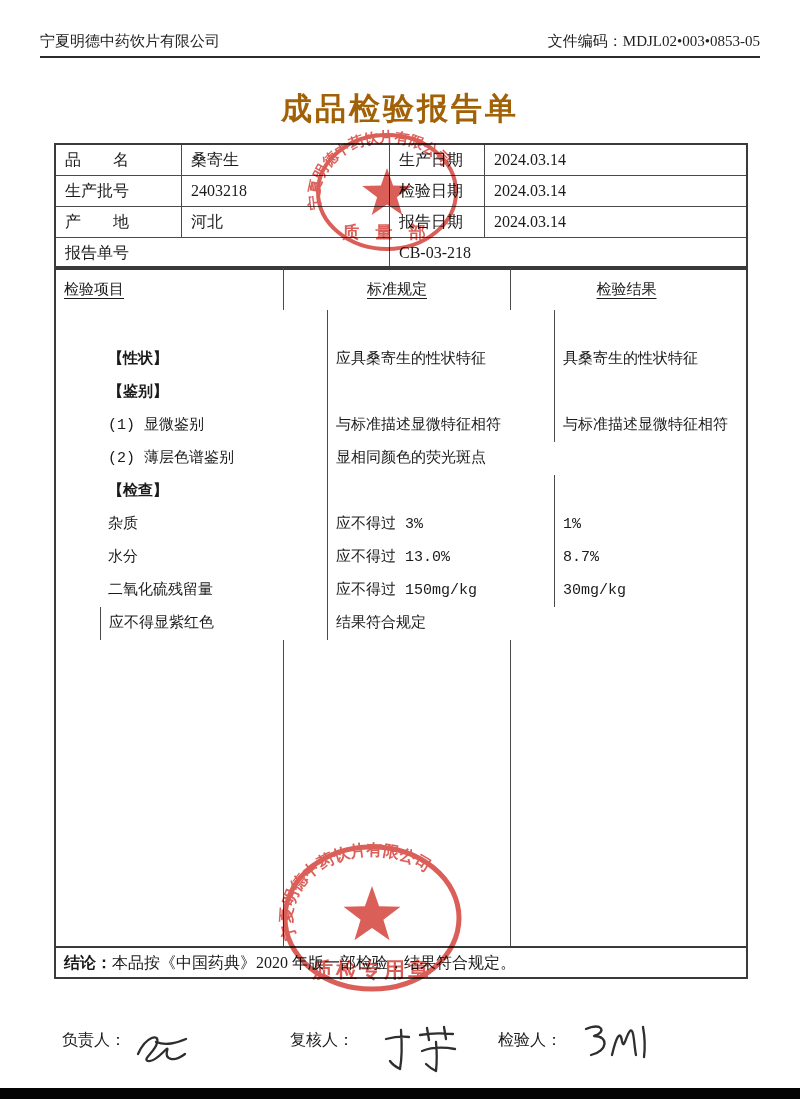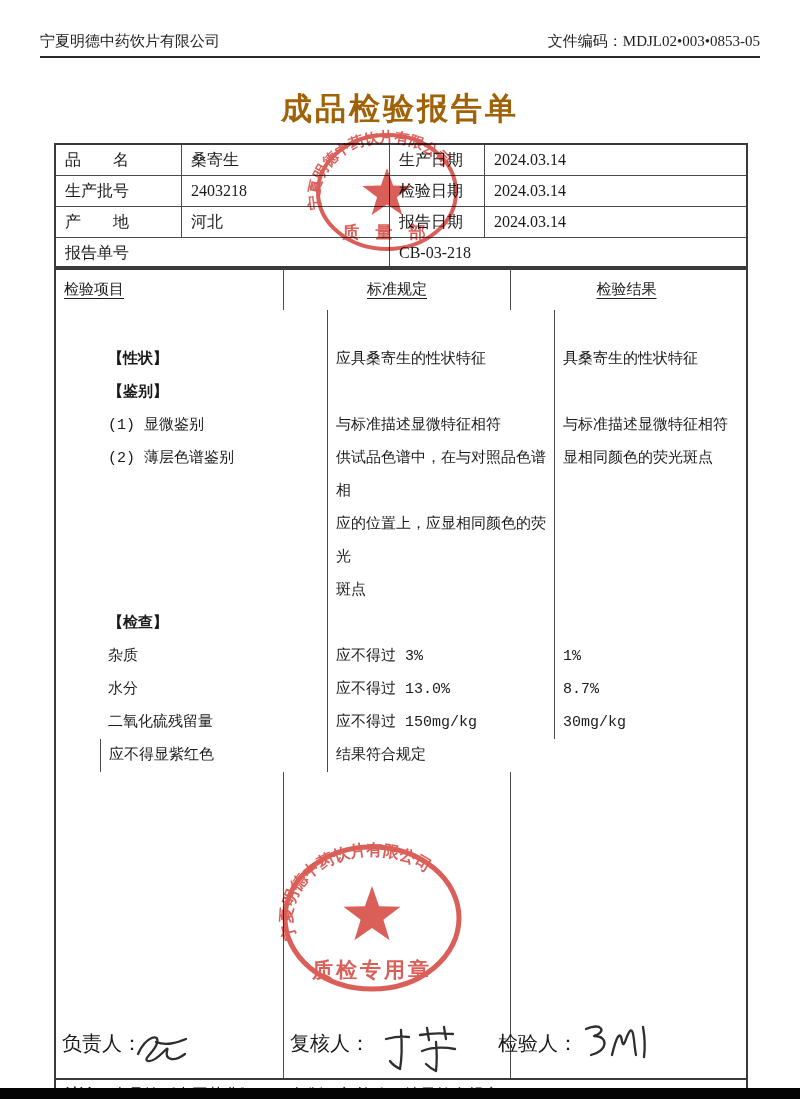--- a/index.html
+++ b/index.html
@@ -45,21 +45,21 @@
   .mt-row .cell{vertical-align:top;}
   .sect .c1{font-weight:bold;}
   .mt-pad{height:16px;}
   .mt-fill{height:306px;}
   .conclusion{
     border-top:2px solid #3a3a3a;height:29px;line-height:29px;
     padding:0 8px;font-size:16px;white-space:nowrap;
   }
   .conclusion b{font-weight:bold;}
   
-  .sig-row{position:absolute;top:1030px;left:40px;right:40px;height:55px;font-size:20px;}
+  .sig-row{position:absolute;top:1030px;left:40px;right:40px;height:55px;font-size:16px;}
   .sig-label{position:absolute;top:0;white-space:nowrap;}
   .sig-label.l1{left:22px;} .sig-label.l2{left:250px;} .sig-label.l3{left:458px;font-family:Liberation Mono, monospace;}
   .sig-svg{position:absolute;}
   .sig-svg path{fill:none;stroke:#2e2e2e;stroke-width:2.3;stroke-linecap:round;stroke-linejoin:round;}
   .sig1{left:88px;top:0px;} .sig2{left:328px;top:-6px;} .sig3{left:532px;top:-10px;}
   
   .stamp{position:absolute;opacity:0.85;mix-blend-mode:multiply;pointer-events:none;}
   .stamp-top{left:307px;top:112px;}
   .stamp-bottom{left:277px;top:838px;}
   
@@ -121,23 +121,20 @@
       <div class="cell c2"></div>
       <div class="cell c3"></div>
     </div>
     <div class="mt-grid mt-row">
       <div class="cell c1">(1) 显微鉴别</div>
       <div class="cell c2">与标准描述显微特征相符</div>
       <div class="cell c3">与标准描述显微特征相符</div>
     </div>
     <div class="mt-grid mt-row">
       <div class="cell c1">(2) 薄层色谱鉴别</div>
-      <div class="cell c2">供试品色谱中，在与对照品色谱相
-应的位置上，应显相同颜色的荧光
-斑点</div>
       <div class="cell c3">显相同颜色的荧光斑点</div>
     </div>
     <div class="mt-grid mt-row sect">
       <div class="cell c1">【检查】</div>
       <div class="cell c2"></div>
       <div class="cell c3"></div>
     </div>
     <div class="mt-grid mt-row">
       <div class="cell c1">杂质</div>
       <div class="cell c2">应不得过 3%</div>

